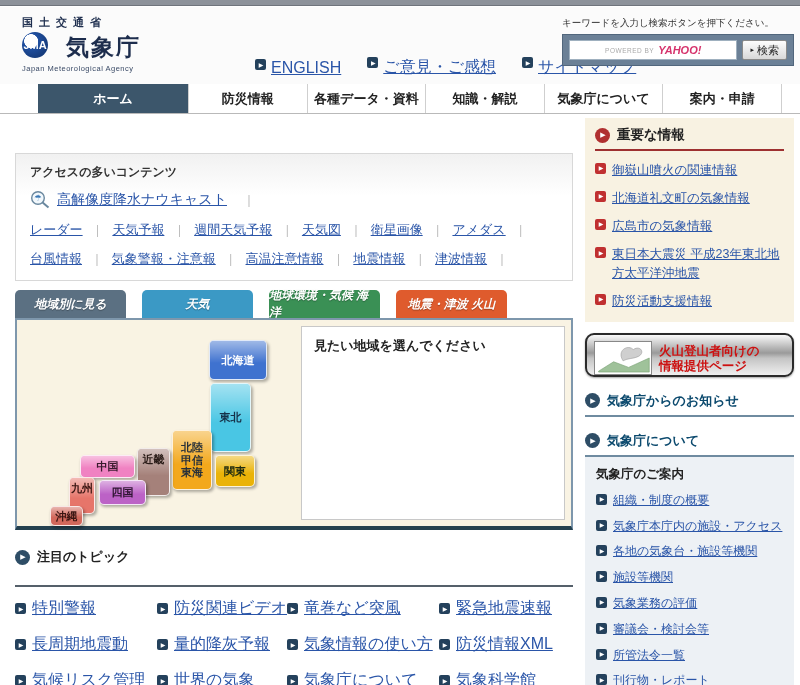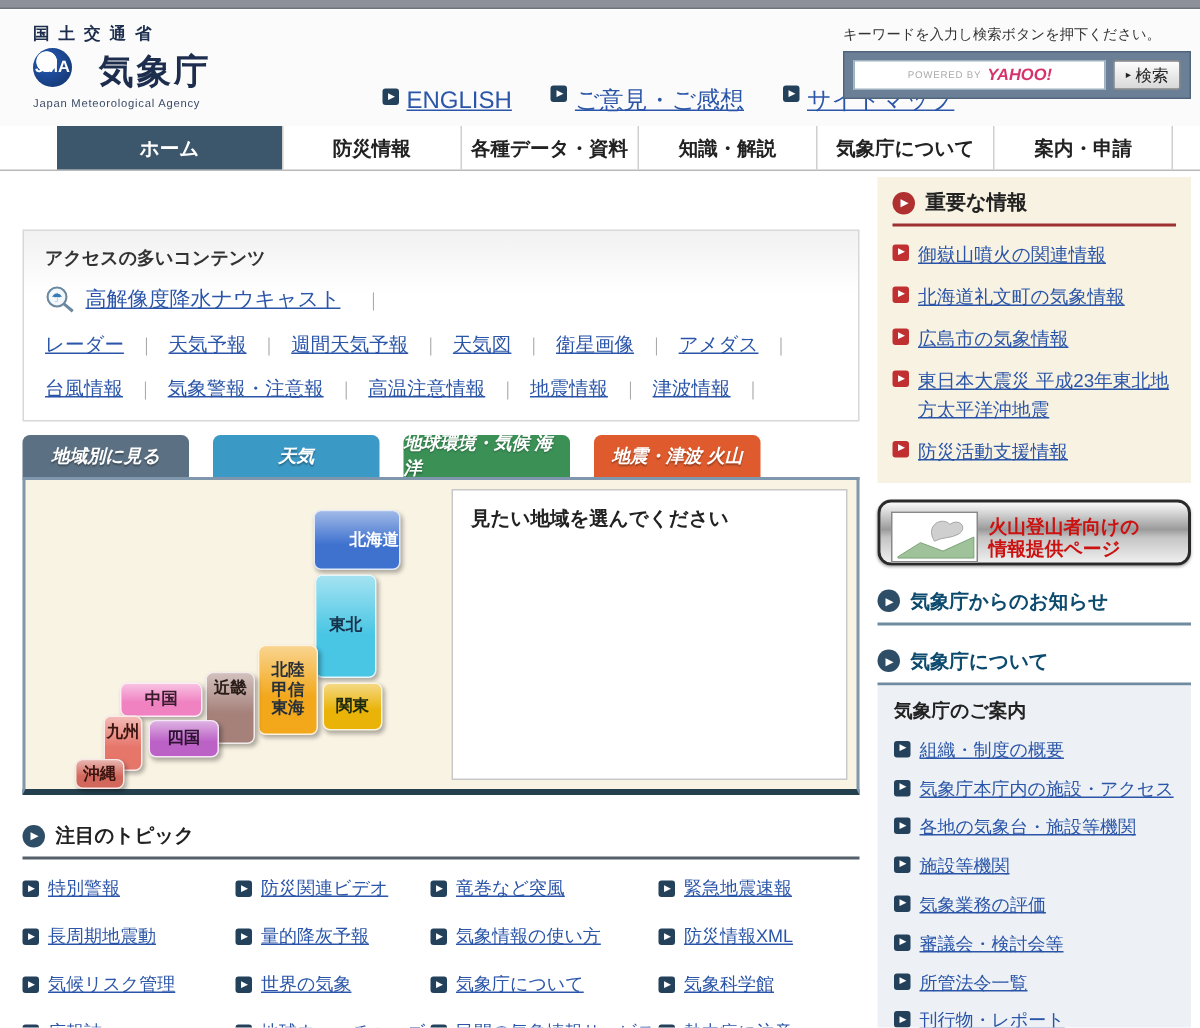--- a/index.html
+++ b/index.html
@@ -57,23 +57,23 @@
   
   .map-box { position:relative; height:212px; border:2px solid #7e97ac; border-bottom:4px solid #24404f; background:#f9f3e3; }
   .map-msg { position:absolute; left:284px; top:6px; right:6px; bottom:6px; background:#fff; border:1px solid #c8c8c8; padding:10px 12px; font-size:13px; font-weight:bold; color:#222; }
   .region { position:absolute; border-radius:5px; border:1px solid rgba(255,255,255,.85); box-shadow:1.5px 2px 3px rgba(0,0,0,.3); display:flex; align-items:center; justify-content:center; font-size:11px; font-weight:bold; cursor:pointer; }
   .region::before { content:""; position:absolute; inset:0; border-radius:4px; background:linear-gradient(rgba(255,255,255,.5),rgba(255,255,255,0) 58%); }
   .region span { position:relative; z-index:1; text-align:center; line-height:1.15; }
   .region.top-label { align-items:flex-start; padding-top:4px; }
 
   
   .topics { margin-top:18px; }
-  .topics-head { display:flex; align-items:center; gap:7px; font-size:13px; font-weight:bold; color:#222; padding-bottom:5px; border-bottom:2px solid #55606a; }
+  .topics-head { display:flex; align-items:center; gap:7px; font-size:13px; font-weight:bold; color:#222; padding-bottom:19px; border-bottom:2px solid #55606a; }
   .topics-grid { margin-top:11px; display:grid; grid-template-columns:142px 130px 152px 134px; row-gap:15px; }
-  .topic-item { display:flex; align-items:center; gap:6px; font-size:12px; }
+  .topic-item { display:flex; align-items:center; gap:6px; font-size:16px; }
   .topic-item a { white-space:nowrap; }
 
   
   .sidebar { position:absolute; left:585px; top:118px; width:209px; }
   .important { background:#f8f2e2; padding:8px 10px 12px; }
   .imp-head { display:flex; align-items:center; gap:7px; font-size:13.5px; font-weight:bold; color:#222; padding-bottom:5px; border-bottom:2px solid #9e3030; }
   .imp-item { display:flex; gap:6px; margin-top:10px; font-size:12.5px; line-height:1.45; }
   .imp-item .sq { margin-top:2px; flex:0 0 auto; }
 
   .volcano-banner { margin-top:11px; height:44px; border:2px solid #2a2a2a; border-radius:9px; background:linear-gradient(#fafafa,#9a9a9a 45%,#c4c4c4 58%,#efefef); display:flex; align-items:flex-end; gap:7px; padding:0 7px; cursor:pointer; box-shadow:0 1px 2px rgba(0,0,0,.35); }
@@ -190,21 +190,21 @@
   </div>
 
   <div class="tabs">
     <div class="tab" style="background-color: rgb(91, 112, 130);">地域別に見る</div>
     <div class="tab" style="background-color: rgb(59, 153, 197);">天気</div>
     <div class="tab" style="background-color: rgb(58, 144, 85);">地球環境・気候 海洋</div>
     <div class="tab" style="background-color: rgb(223, 91, 45);">地震・津波 火山</div>
   </div>
 
   <div class="map-box" style="background-color: rgb(249, 243, 227);">
-    <div class="region" style="left: 192px; top: 20px; width: 58px; height: 40px; background-color: rgb(63, 114, 207); color: rgb(255, 255, 255); justify-content: flex-end;">
+    <div class="region" style="left: 192px; top: 20px; width: 58px; height: 40px; background-color: rgb(63, 114, 207); color: rgb(255, 255, 255);">
         <span>北海道</span>
       </div>
     <div class="region" style="left: 193px; top: 63px; width: 41px; height: 69px; background-color: rgb(73, 198, 228); color: rgb(22, 50, 74);">
         <span>東北</span>
       </div>
     <div class="region" style="left: 155px; top: 110px; width: 40px; height: 60px; background-color: rgb(243, 168, 28); color: rgb(39, 48, 58);">
       <span><span>北陸</span><br><span>甲信</span><br><span>東海</span></span>
     </div>
     <div class="region" style="left: 198px; top: 135px; width: 40px; height: 32px; background-color: #eab308; color: rgb(29, 42, 16);">
         <span>関東</span>

